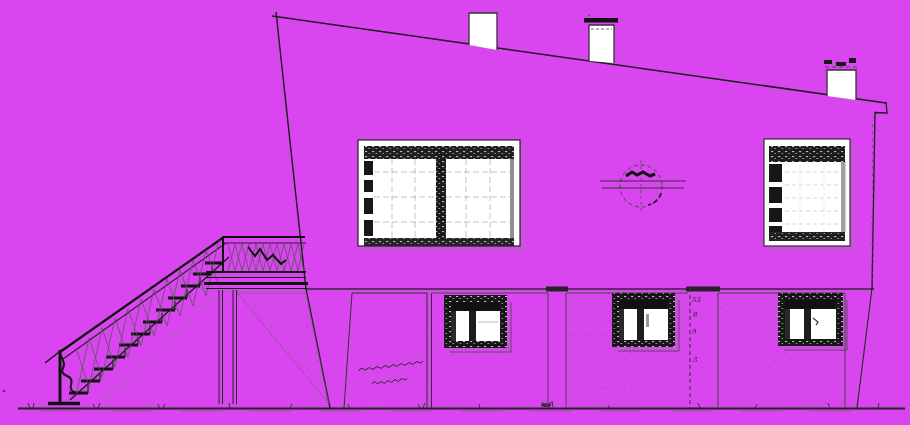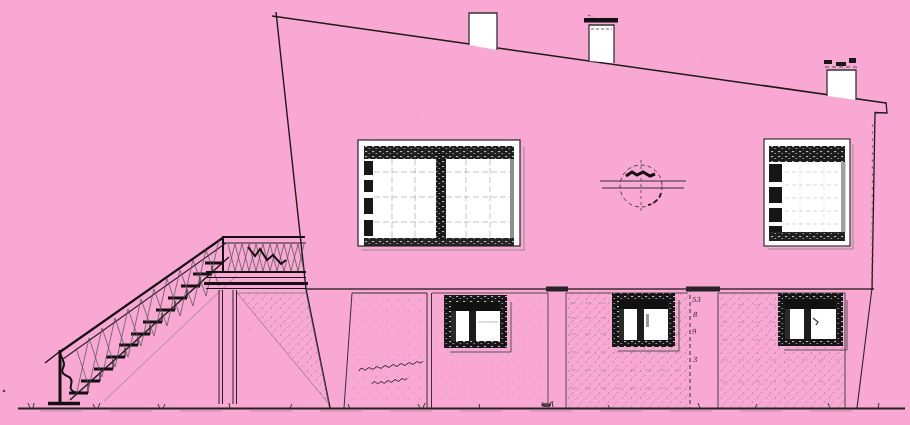--- a/index.html
+++ b/index.html
@@ -1,16 +1,16 @@
 <!DOCTYPE html>
 <html><head>
 <meta charset="utf-8">
 <style>
   html,body{margin:0;padding:0;background:#e8e8e8;font-family:"Liberation Sans",sans-serif;}
-  .paper{width:910px;height:425px;background:#f9a8d4;position:relative;overflow:hidden;margin:0;text-align:right;}
+  .paper{width:910px;height:425px;background:#d946ef;position:relative;overflow:hidden;margin:0;text-align:right;}
   svg{display:block}
   .dim{font-family:"DejaVu Serif",serif;font-style:italic;font-size:7px;fill:#2a2a2a;}
 </style>
 </head>
 <body>
 
 <div class="paper">
 <svg width="910" height="425" viewBox="0 0 910 425">
   <defs>
     <pattern id="stip-l" width="11" height="11" patternUnits="userSpaceOnUse">

